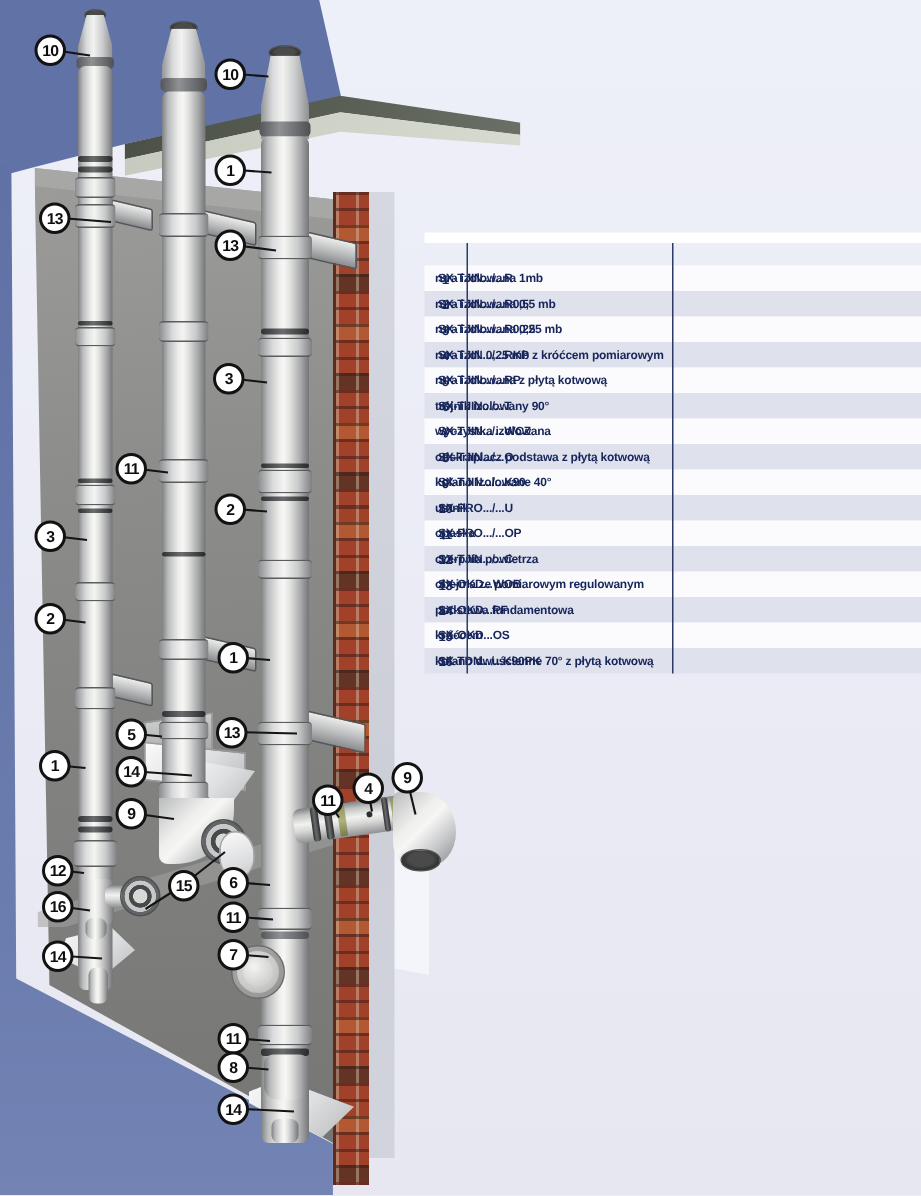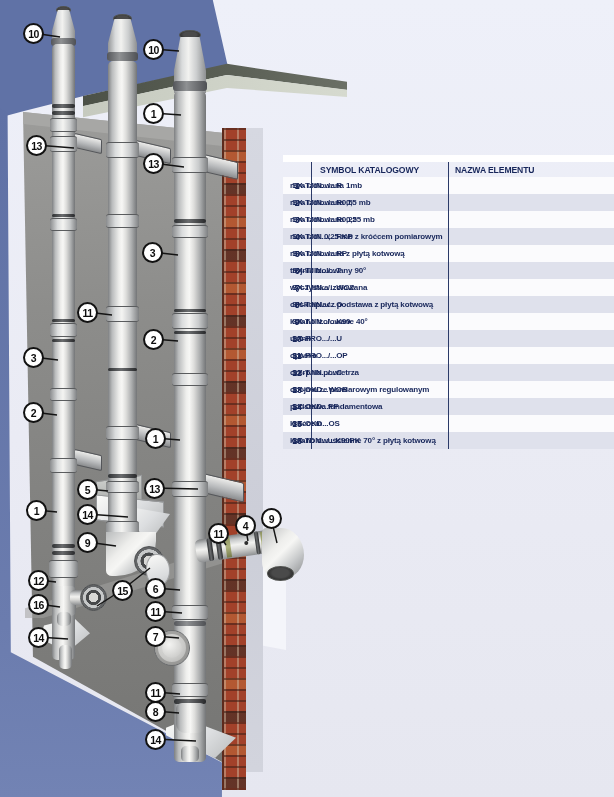--- a/index.html
+++ b/index.html
@@ -256,24 +256,20 @@
       <div class="callout" style="left: 145px; top: 682px;">11</div>
       <div class="callout" style="left: 145px; top: 701px;">8</div>
       <div class="callout" style="left: 145px; top: 729px;">14</div>
       <div class="callout" style="left: 208px; top: 523px;">11</div>
       <div class="callout" style="left: 235px; top: 515px;">4</div>
       <div class="callout" style="left: 261px; top: 508px;">9</div>
     </div>
 
   <div class="ptable">
     <div class="t-topstrip"></div>
-    <div class="t-header">
-      <span class="t-h1">SYMBOL KATALOGOWY</span>
-      <span class="t-h2">NAZWA ELEMENTU</span>
-    </div>
     <div class="t-rows" id="rows">
         <div class="t-row odd">
           <span class="c-no">1</span>
           <span class="c-sym">SX-TJIN.../...R</span>
           <span class="c-name">rura izolowana 1mb</span>
         </div>
         <div class="t-row even">
           <span class="c-no">2</span>
           <span class="c-sym">SX-TJIN.../...R0,5</span>
           <span class="c-name">rura izolowana 0,5 mb</span>

